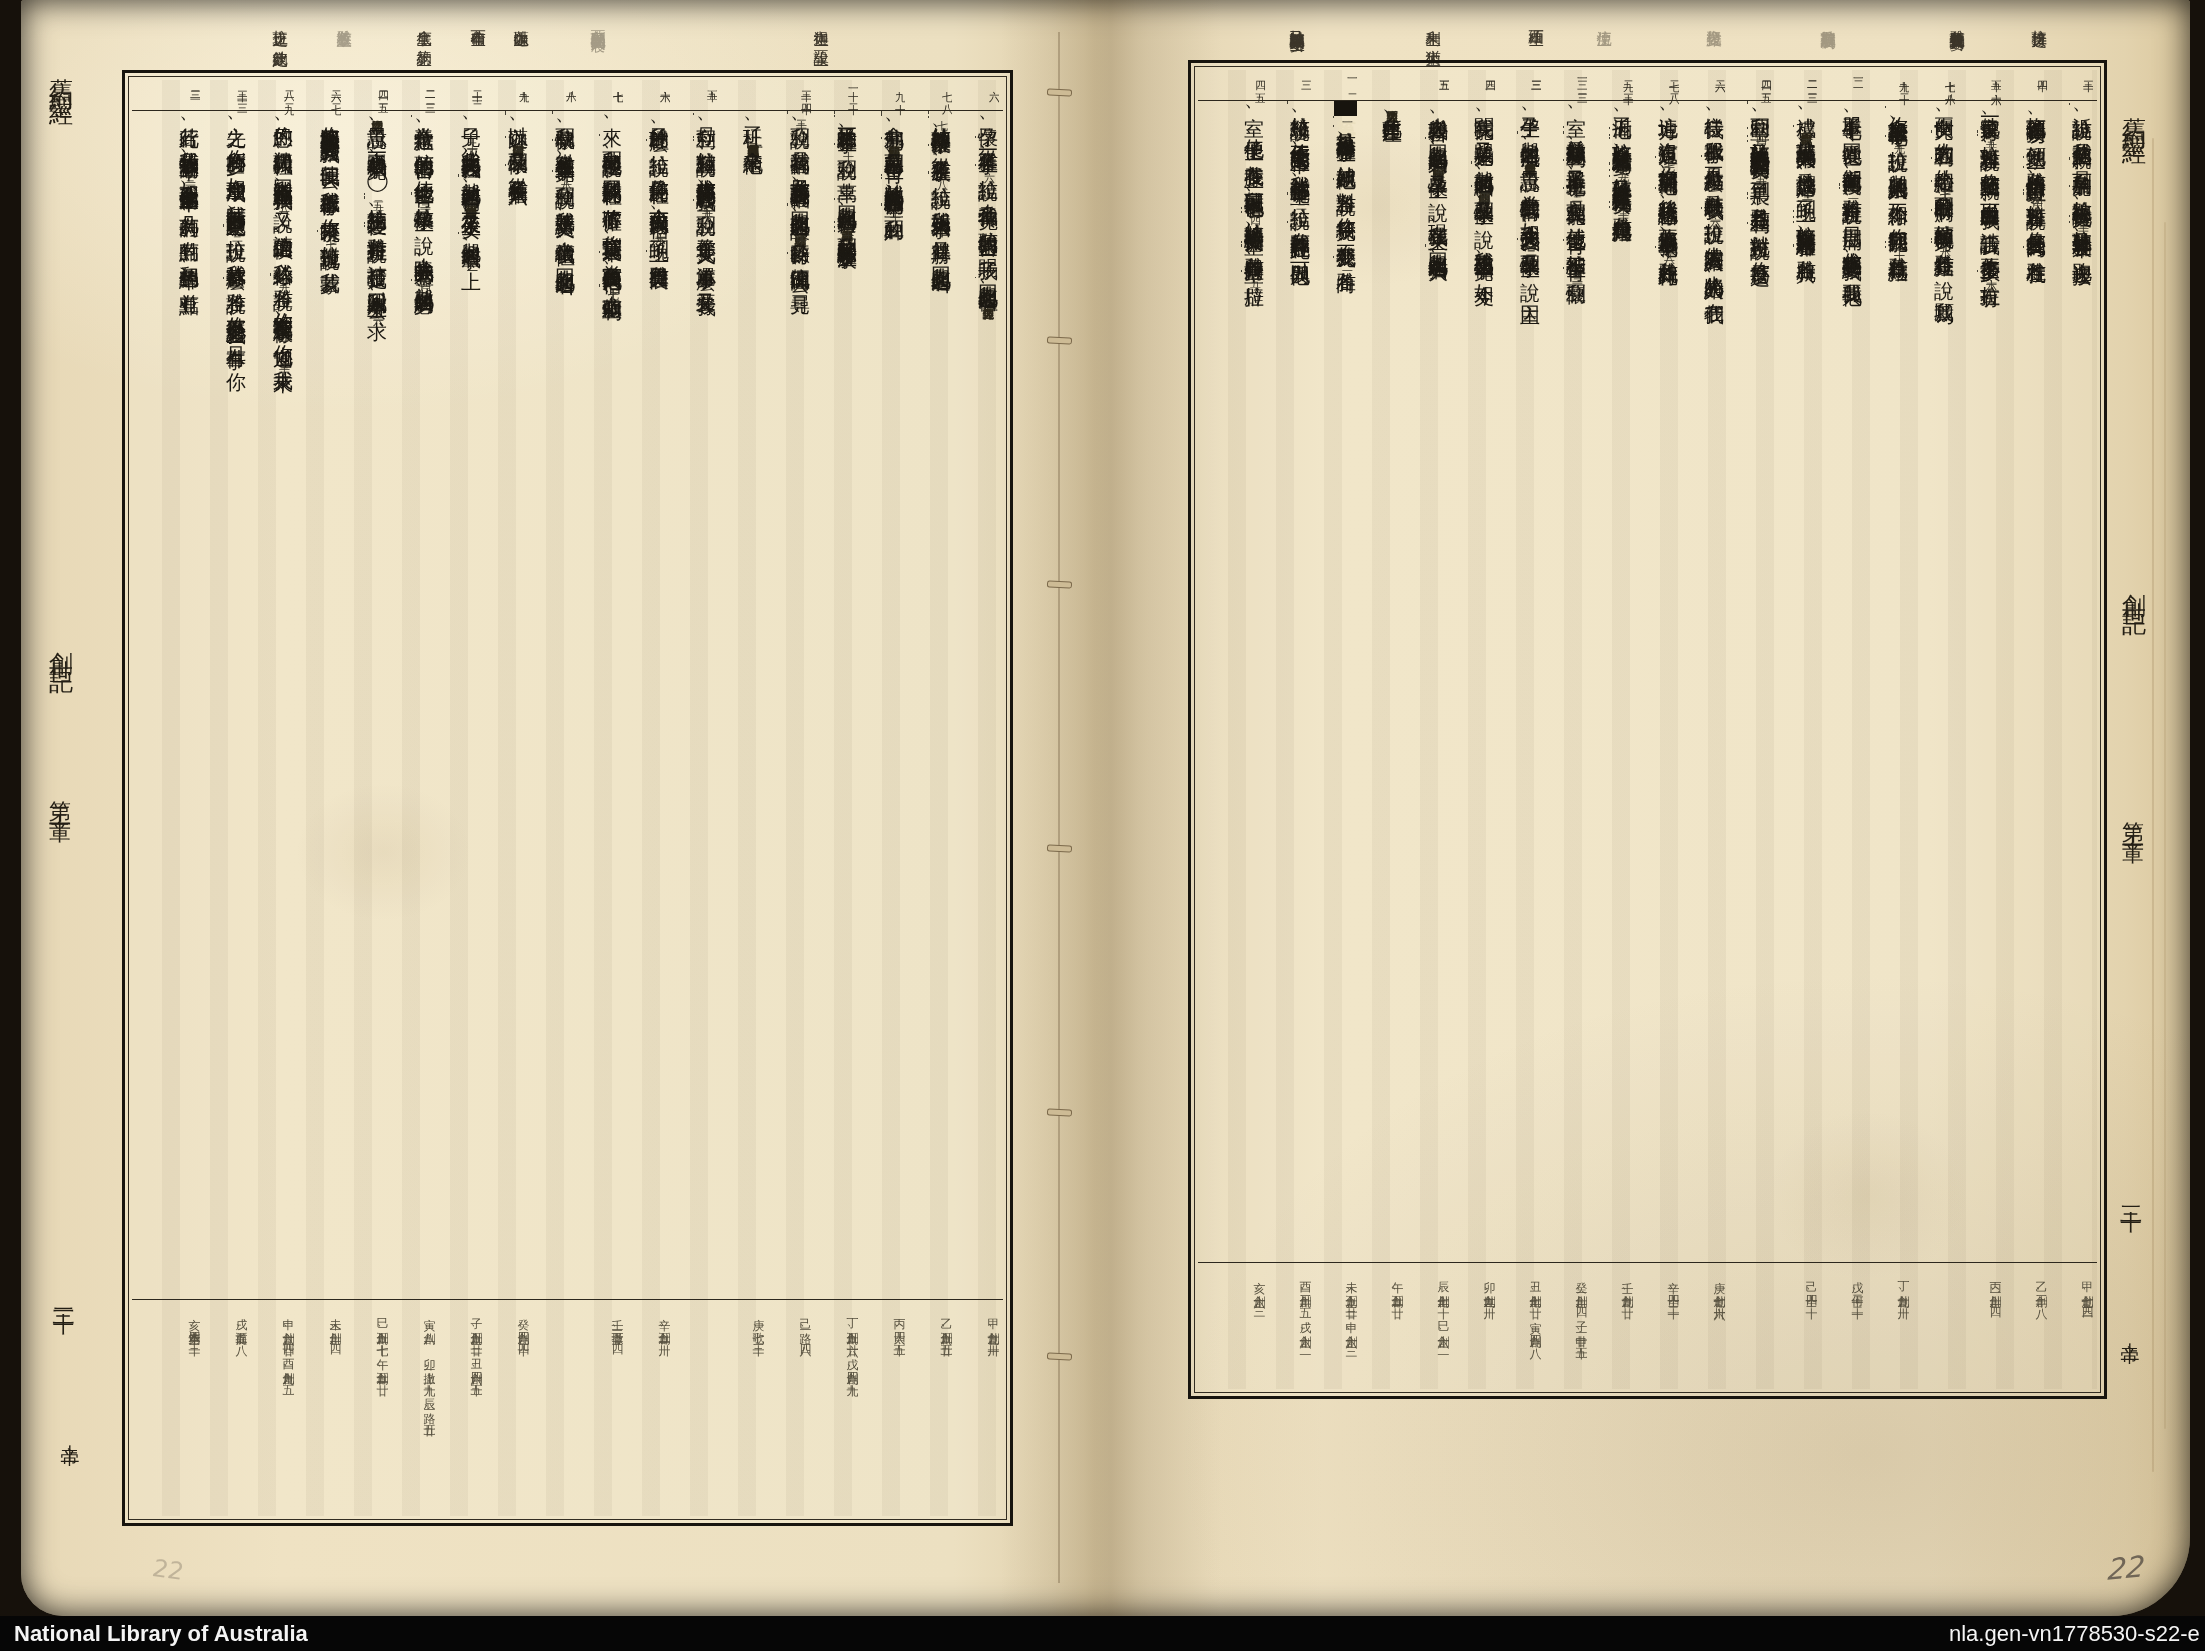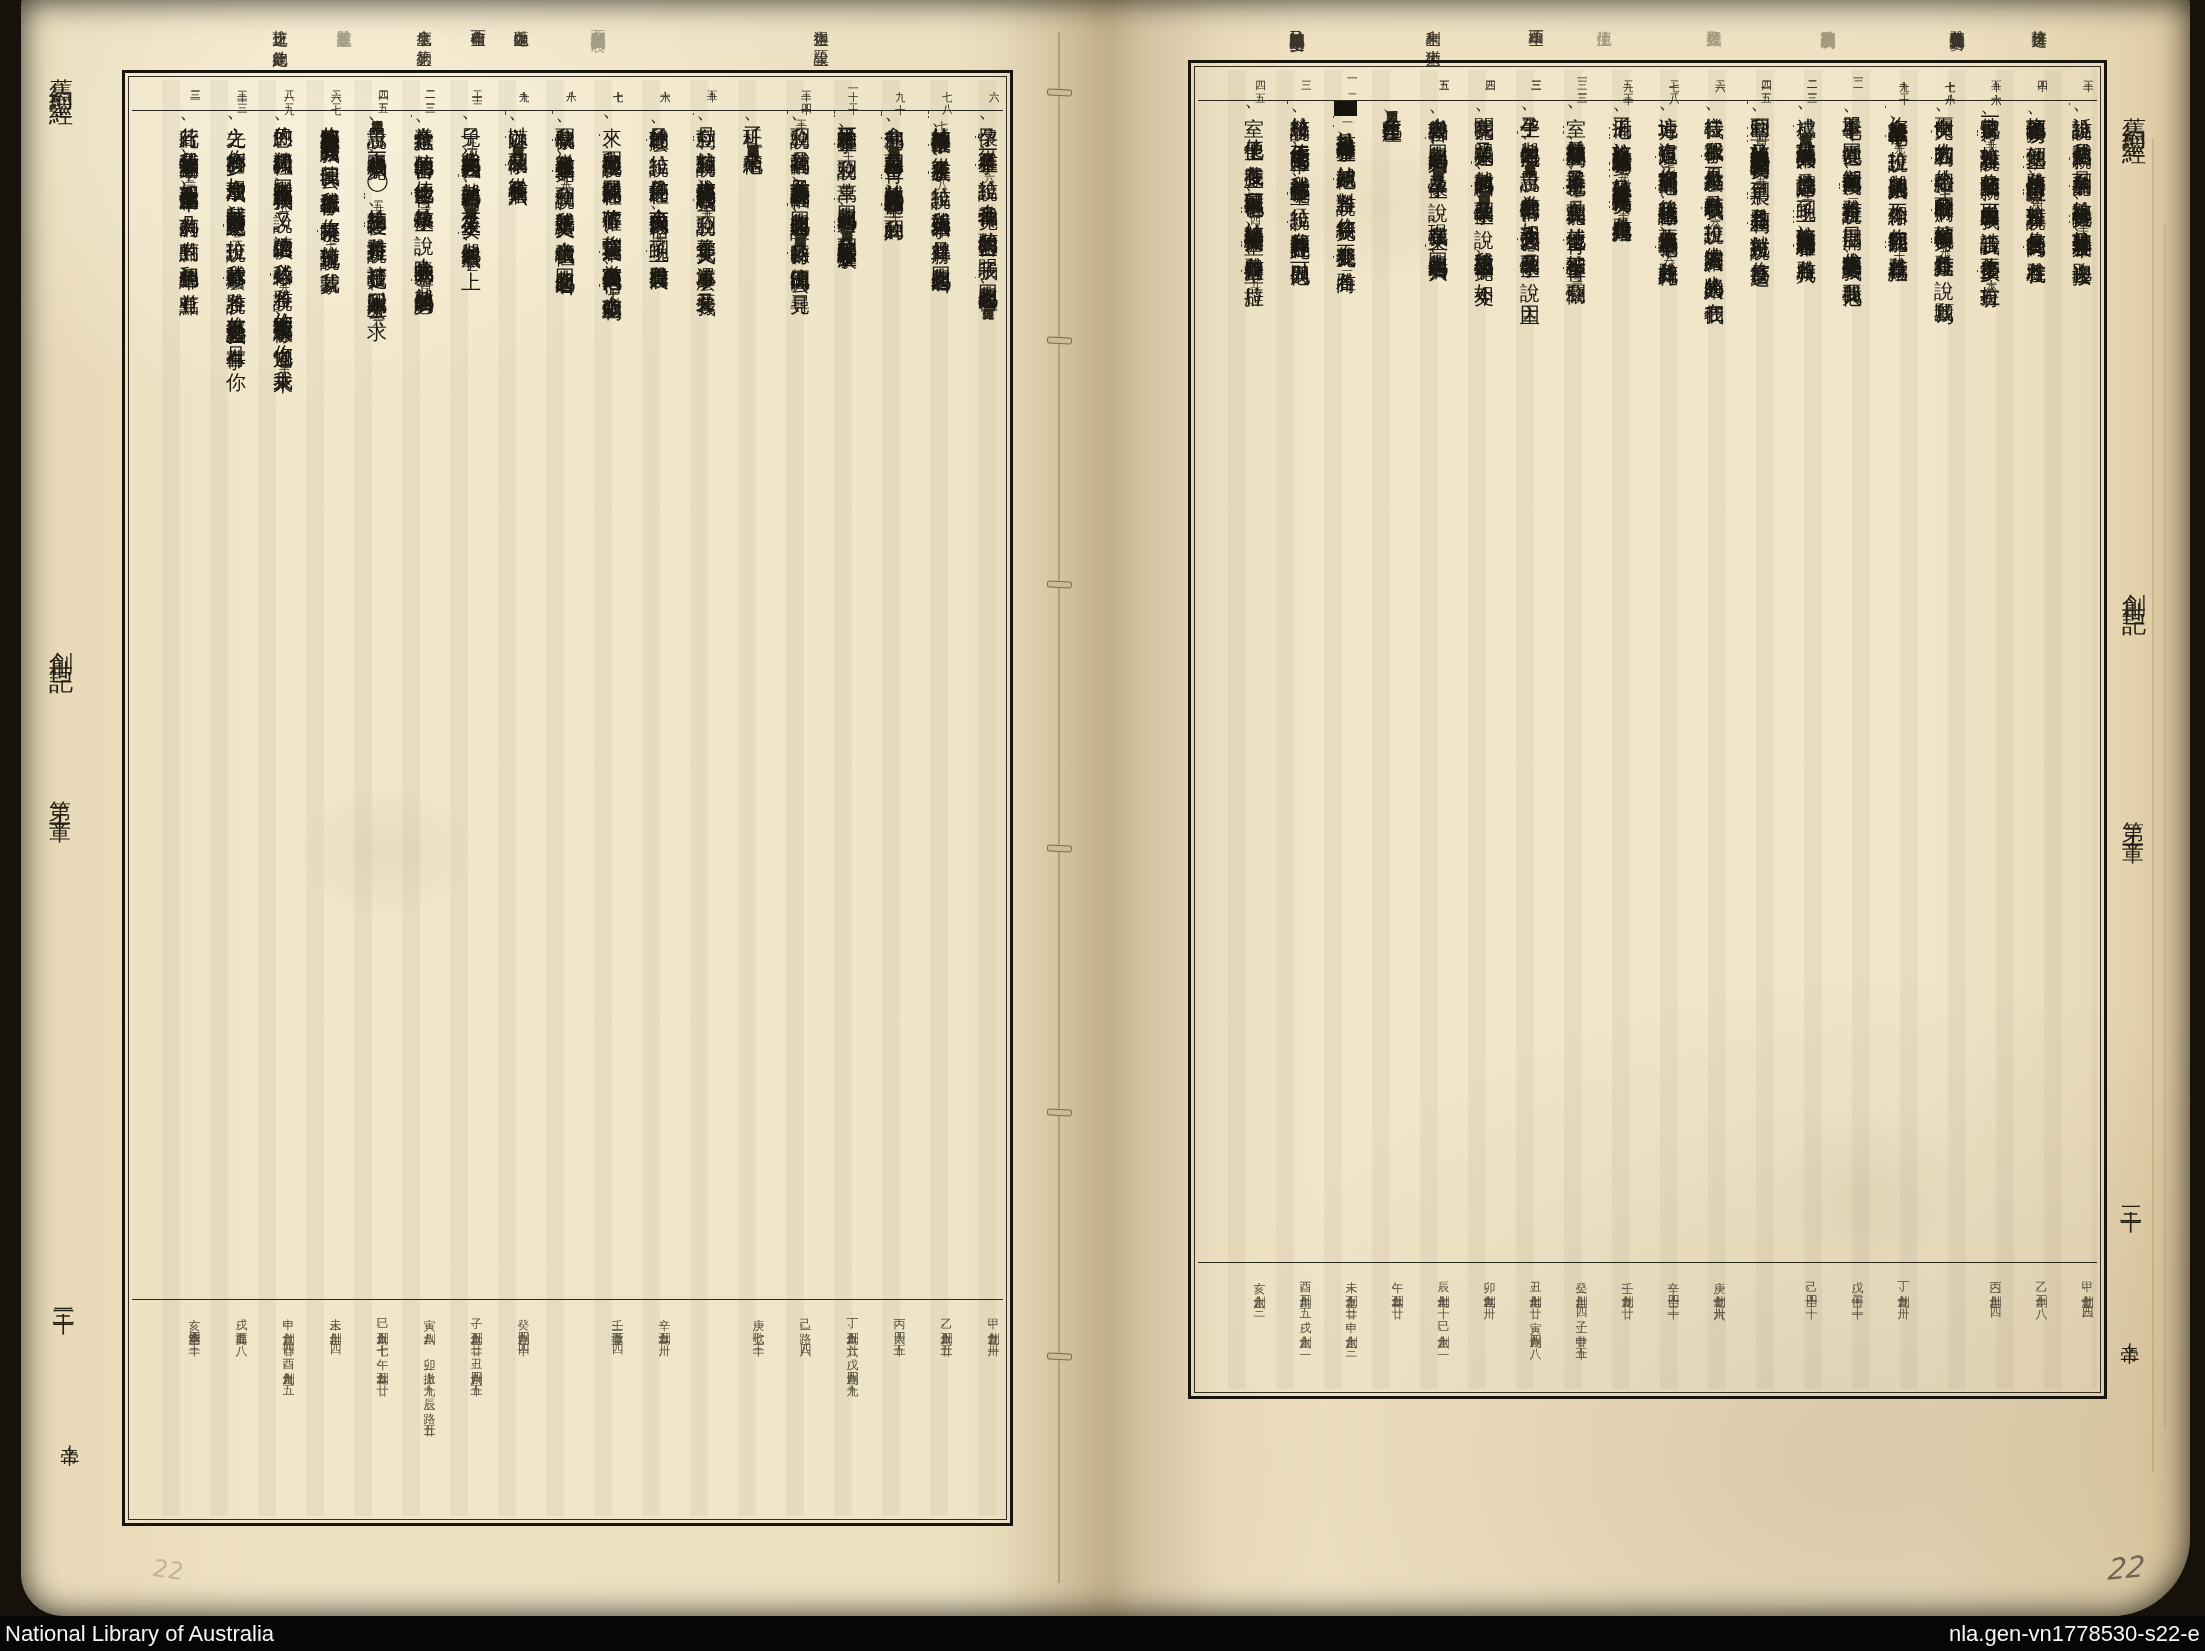--- a/index.html
+++ b/index.html
@@ -41,21 +41,21 @@
             color:#3c362a;height:175px;letter-spacing:0.5px;}
   .headnote.faint{opacity:.42;filter:blur(0.2px);}
   .mtitle{position:absolute;writing-mode:vertical-rl;text-orientation:upright;color:#241f15;font-size:24px;letter-spacing:8.5px;}
   .pagenum{position:absolute;writing-mode:vertical-rl;text-orientation:upright;color:#241f15;font-size:22px;letter-spacing:4.2px;}
   .edmark{position:absolute;writing-mode:vertical-rl;text-orientation:upright;color:#241f15;font-size:19px;letter-spacing:2.1px;}
 
   .pencil{position:absolute;font-family:"DejaVu Sans","Liberation Sans",sans-serif;color:#5f564a;
           font-style:italic;transform:rotate(-5deg) skewX(-10deg);}
   .footer{position:absolute;left:0;right:0;bottom:0;height:36px;background:#060606;
           font-family:"Liberation Sans","DejaVu Sans",sans-serif;color:#f4f4f4;font-size:22px;}
-  .footer .fl{position:absolute;left:5px;top:5.3px;}
+  .footer .fl{position:absolute;left:14px;top:5.3px;font-weight:bold;}
   .footer .fr{position:absolute;right:5.3px;top:5.3px;}
 </style>
 </head>
 <body>
 
 <div class="paper">
   <div class="gutter-shadow"></div>
   <div class="crease"></div>
   <div class="edgeline" style="left:2131px;top:138px;height:1334px;opacity:.55"></div>
   <div class="edgeline" style="left:2143px;top:222px;height:1207px;opacity:.4"></div>

